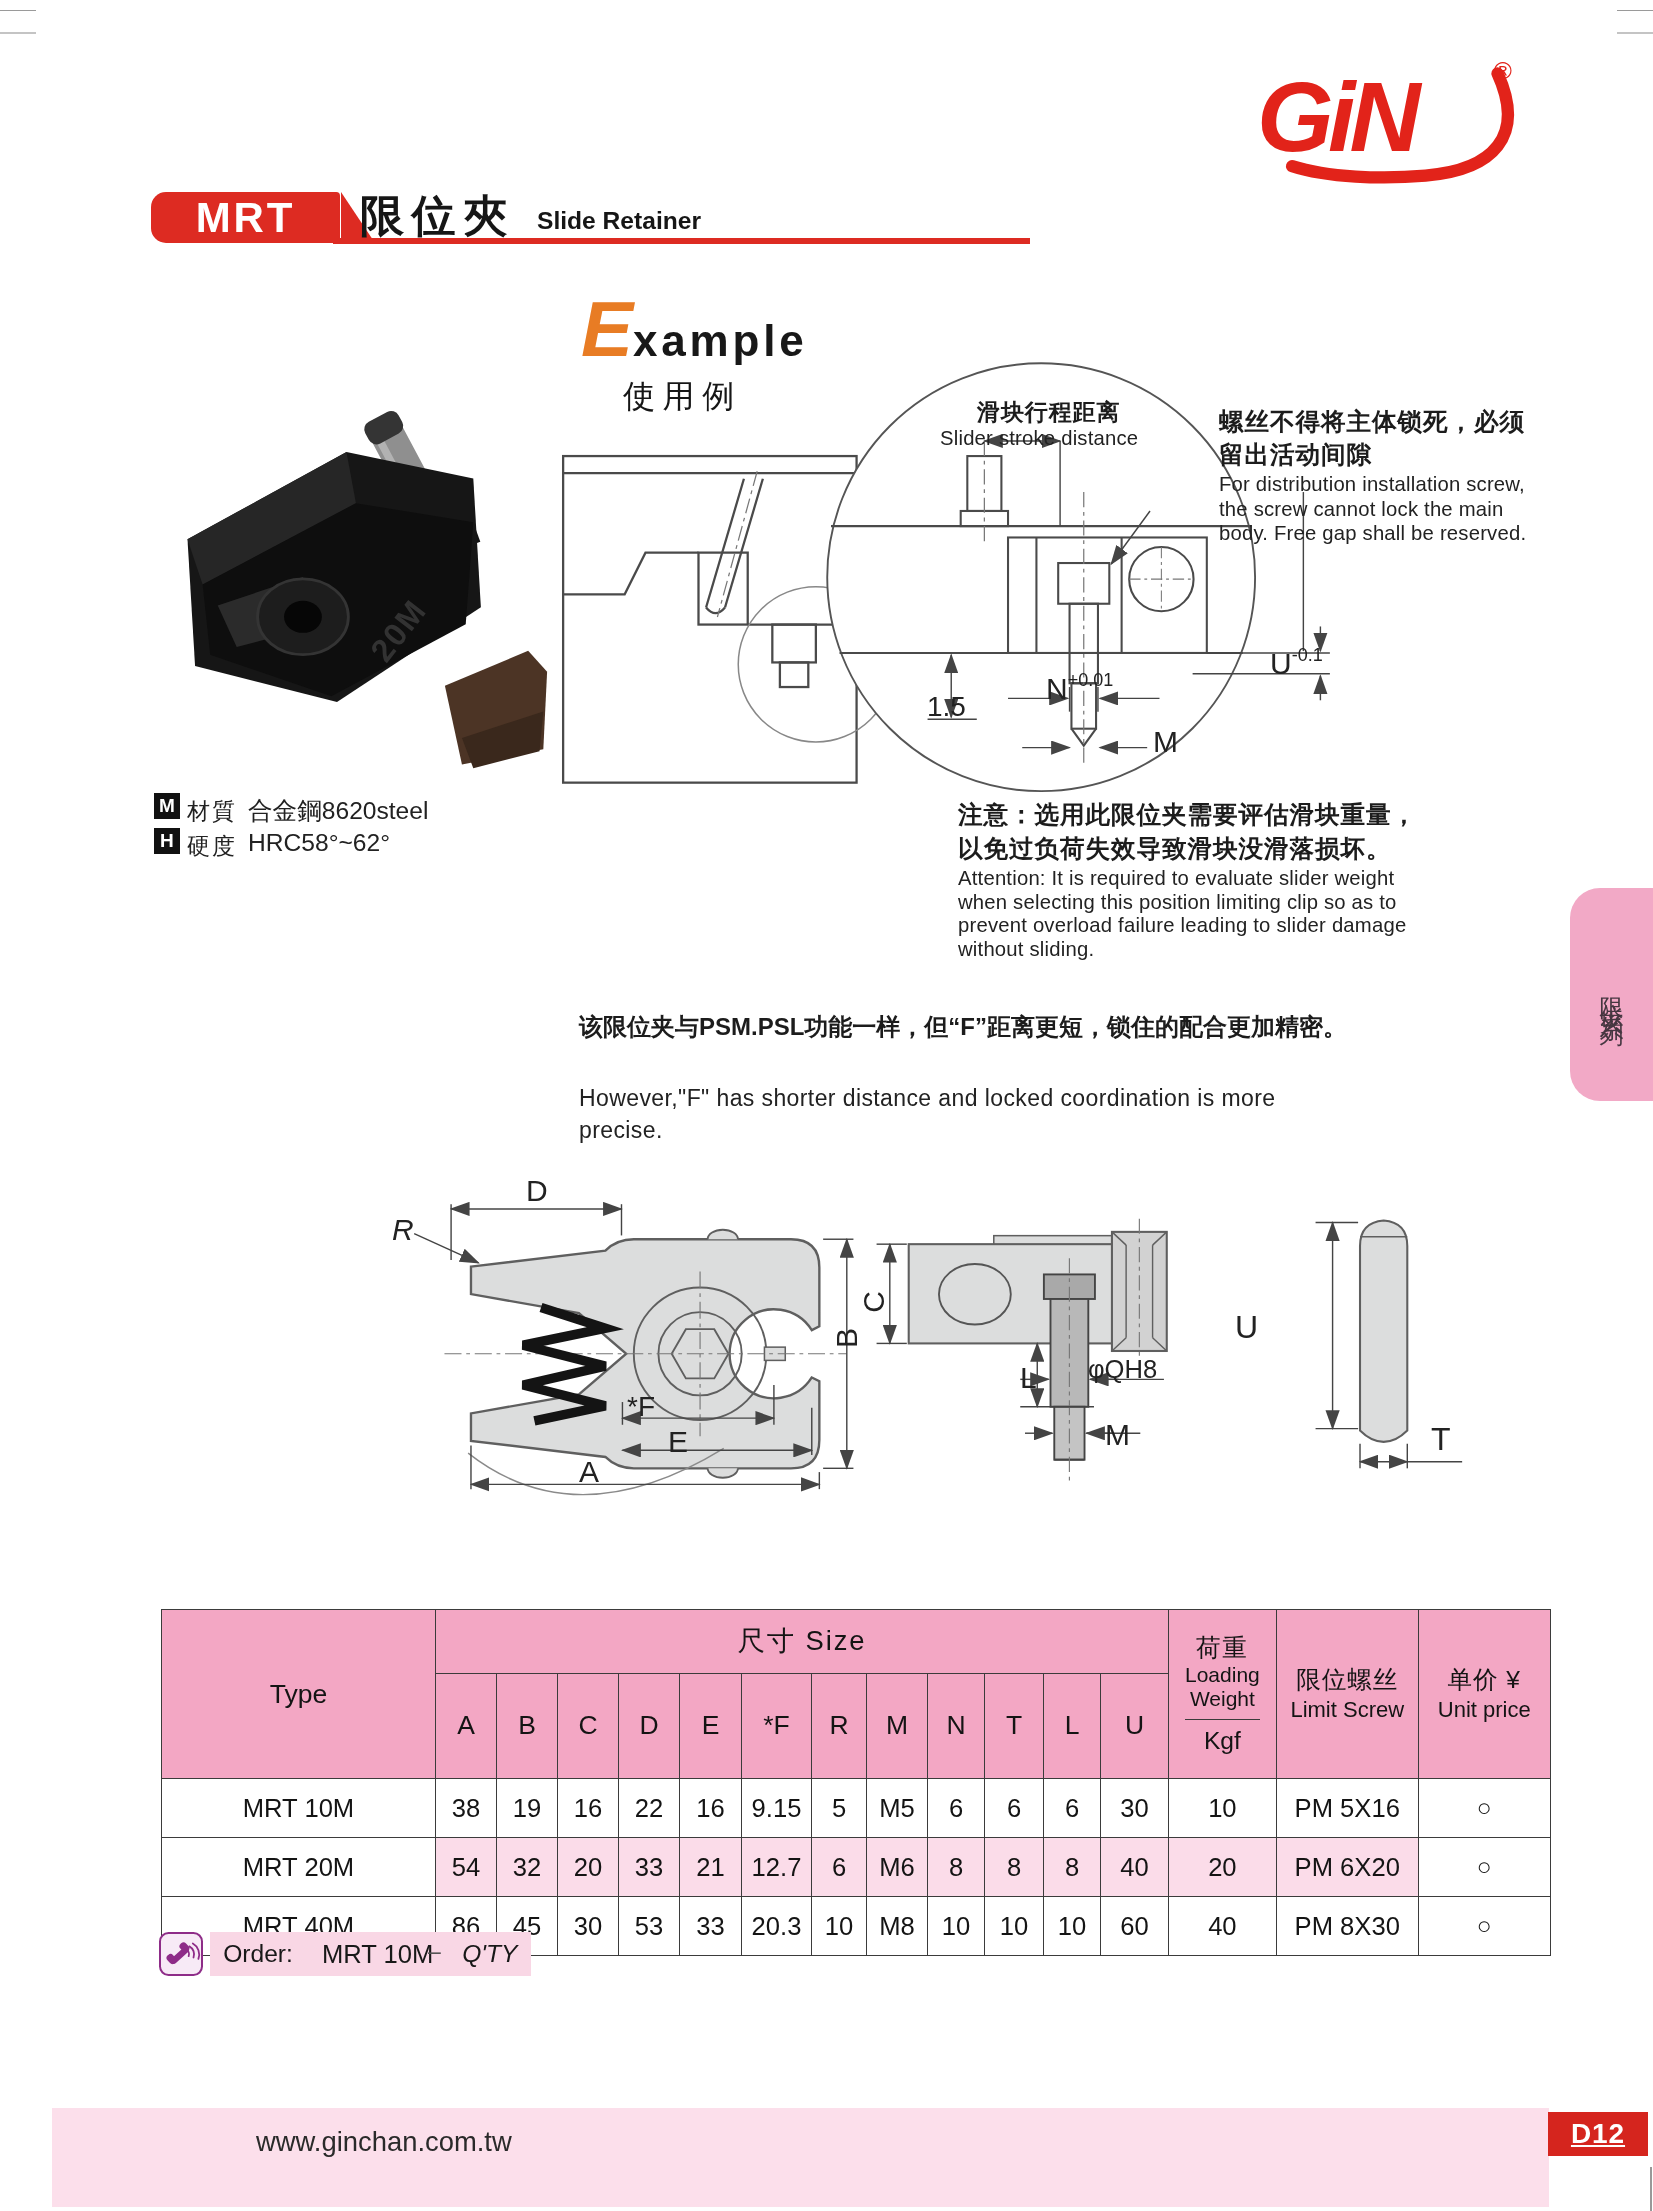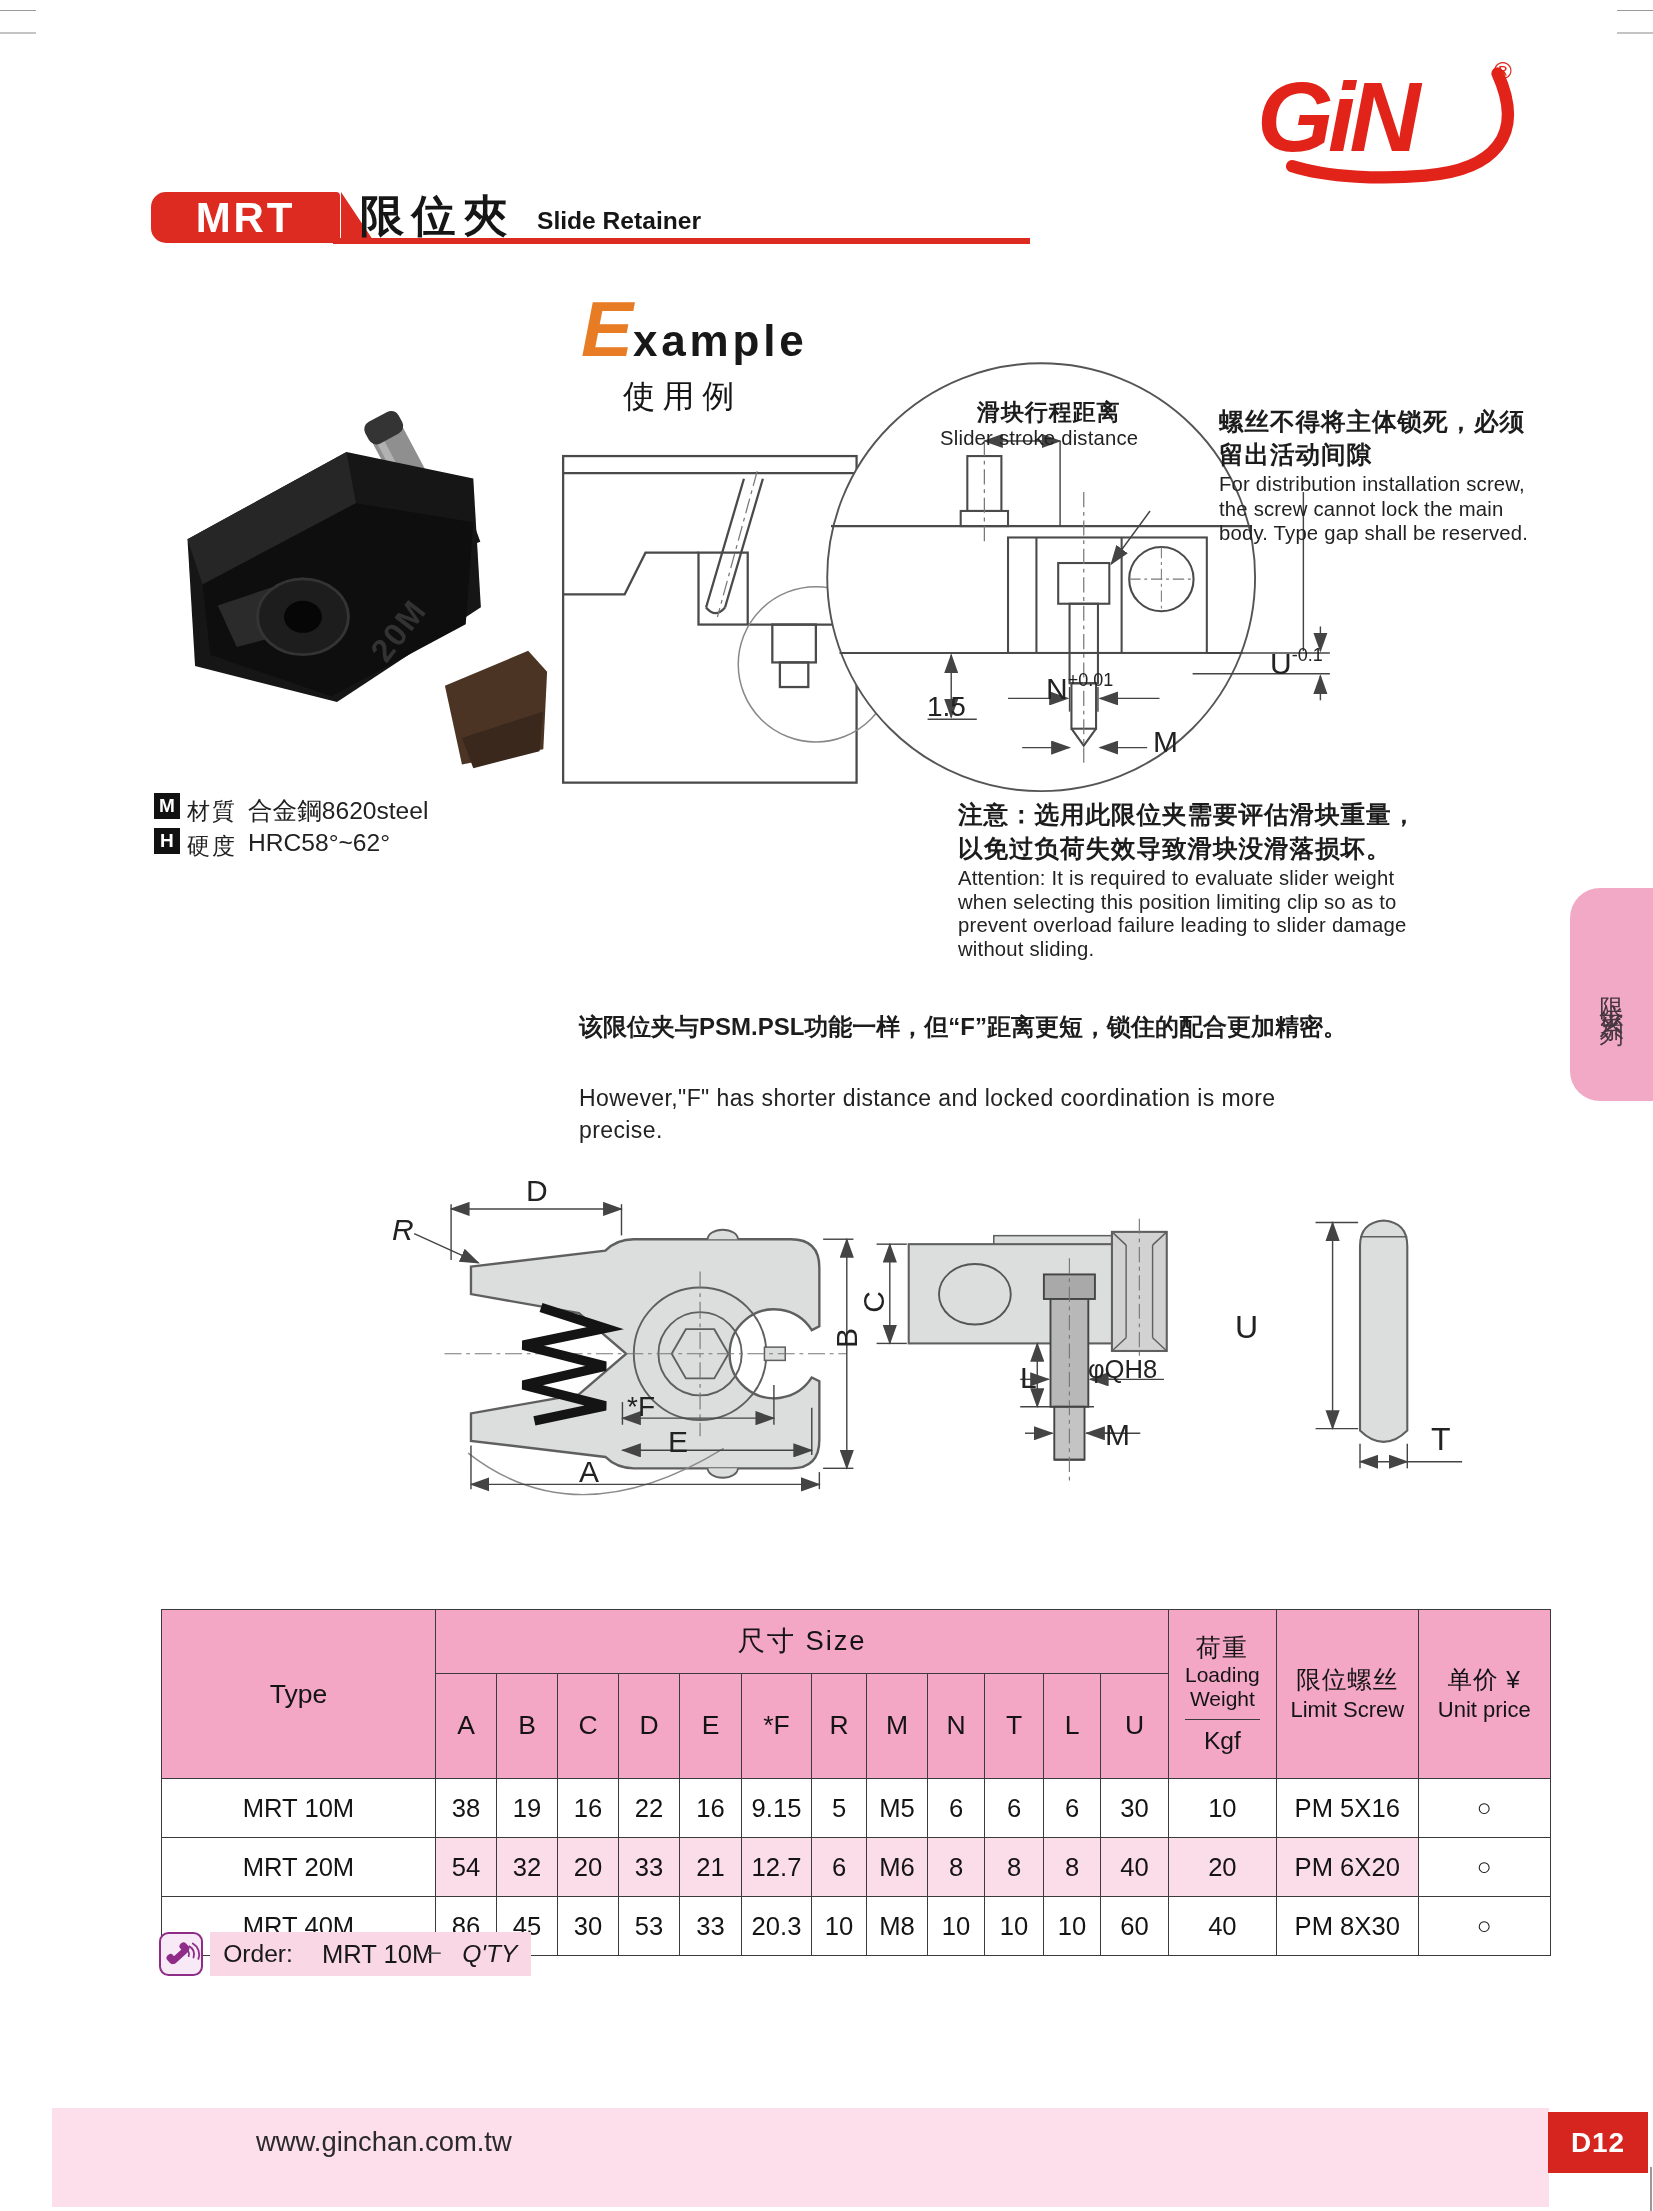--- a/index.html
+++ b/index.html
@@ -66,22 +66,22 @@
   .phone-box{position:absolute;left:159px;top:1932px;width:44px;height:44px;border:2.8px solid #8e2c88;
              border-radius:9.5px;background:#f7eaf6;box-sizing:border-box;display:flex;align-items:center;justify-content:center;}
   .order-chip{position:absolute;top:1932px;height:44px;background:#f9d7e5;display:flex;align-items:center;
               font-size:24.6px;color:#181818;padding:0 13.2px;}
   .order-sep{position:absolute;top:1938px;font-size:23px;color:#555;}
   
   .footer-strip{position:absolute;left:52px;top:2108px;width:1497px;height:99px;background:#fcdfeb;}
   .footer-web{position:absolute;left:256px;top:2126px;font-size:27.4px;color:#2a2a2a;}
   .footer-tel{position:absolute;left:816px;top:2126px;font-size:27.4px;color:#2a2a2a;white-space:nowrap;}
   .footer-tel .gap{display:inline-block;width:45px;}
-  .page-badge{position:absolute;left:1548px;top:2112px;width:100px;height:61px;background:#d5251e;color:#fff;
-              font-size:28px;font-weight:800;display:flex;align-items:center;justify-content:center;letter-spacing:0.9px;}
+  .page-badge{position:absolute;left:1548px;top:2112px;width:100px;height:44px;background:#d5251e;color:#fff;
+              font-size:28px;font-weight:800;display:flex;align-items:center;justify-content:center;letter-spacing:0.9px;text-decoration:underline;}
   svg{position:absolute;overflow:visible;}
   .vline{position:absolute;width:1.9px;background:#999;}
 </style>
 </head>
 <body>
 
 <div class="page">
 
   <div class="mark" style="left:0;top:9.5px;width:36px;"></div>
   <div class="mark" style="left:0;top:32px;width:36px;background:#c4c4c4;"></div>
@@ -195,21 +195,21 @@
       <line x1="655" y1="170" x2="614" y2="226" marker-end="url(#arE)"></line>
     </g>
   </svg>
 
   <div class="note-zh" style="left:977px;top:397px;font-size:23px;">滑块行程距离</div>
   <div class="note-en" style="left:940px;top:427px;">Slider stroke distance</div>
   <div class="note-zh" style="left:1219px;top:405px;">螺丝不得将主体锁死，必须</div>
   <div class="note-zh" style="left:1219px;top:438px;">留出活动间隙</div>
   <div class="note-en" style="left:1219px;top:473px;">For distribution installation screw,</div>
   <div class="note-en" style="left:1219px;top:498px;">the screw cannot lock the main</div>
-  <div class="note-en" style="left:1219px;top:522px;">body. Type gap shall be reserved.</div>
+  <div class="note-en" style="left:1219px;top:522px;">body. Free gap shall be reserved.</div>
 
   <div class="dim-label dim-sm" style="left:927px;top:691px;">1.5</div>
   <div class="dim-label" style="left:1046px;top:672px;"><span>N</span><sup>+0.01</sup></div>
   <div class="dim-label" style="left:1153px;top:725px;">M</div>
   <div class="dim-label" style="left:1270px;top:647px;"><span>U</span><sup>-0.1</sup></div>
 
   <div class="note-zh" style="left:958px;top:798px;">注意：选用此限位夹需要评估滑块重量，</div>
   <div class="note-zh" style="left:958px;top:832px;">以免过负荷失效导致滑块没滑落损坏。</div>
   <div class="note-en" style="left:958px;top:867px;">Attention: It is required to evaluate slider weight</div>
   <div class="note-en" style="left:958px;top:891px;">when selecting this position limiting clip so as to</div>

